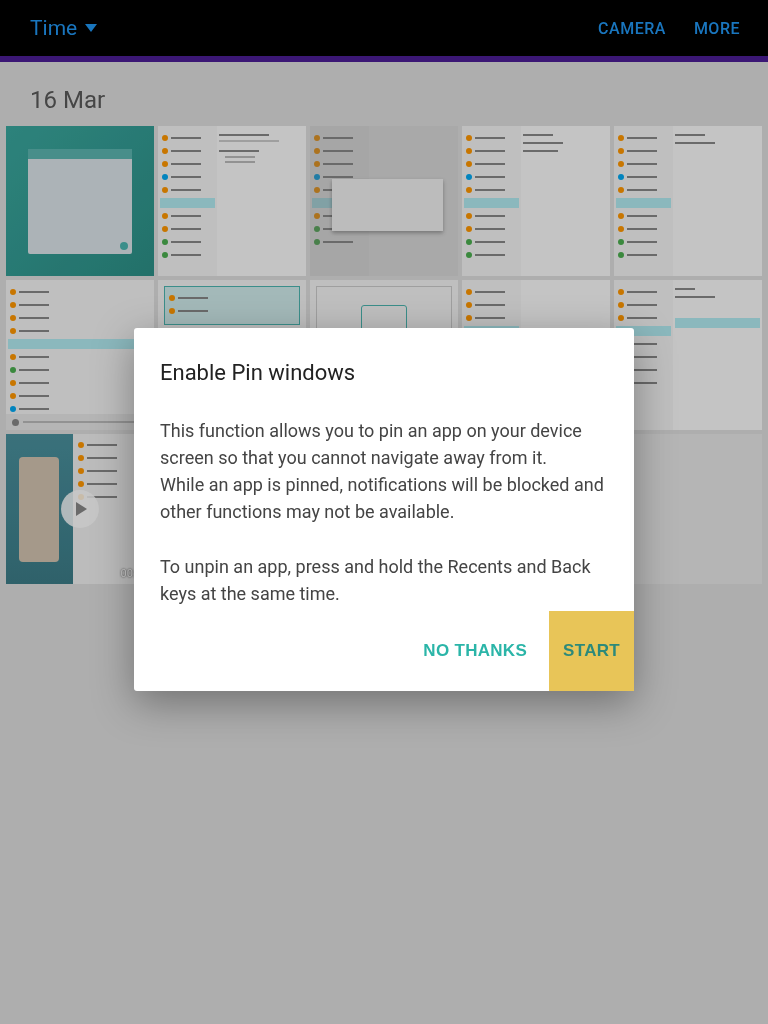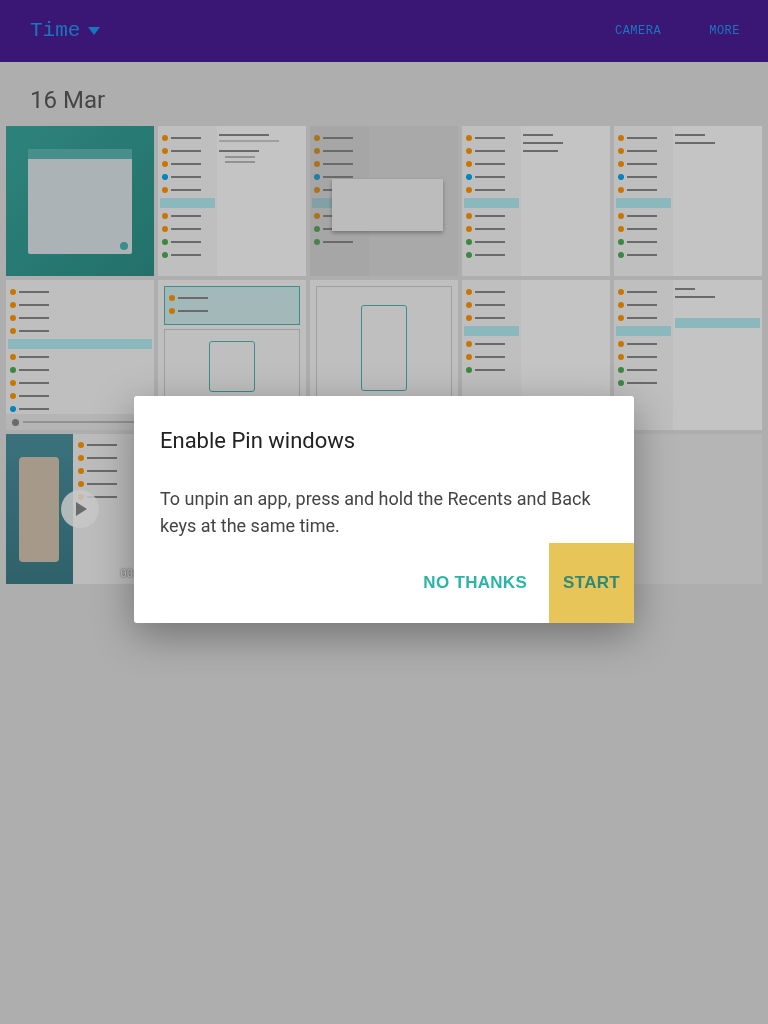--- a/index.html
+++ b/index.html
@@ -22,27 +22,26 @@
       position: absolute;
       top: 0;
       left: 0;
       width: 768px;
       height: 1024px;
       filter: brightness(0.85);
     }
     
     .header {
       height: 62px;
-      background: #4c1d95;
+      background: #000000;
       display: flex;
       align-items: center;
       justify-content: space-between;
       padding: 0 28px 0 30px;
-      border-bottom: 1px solid #4c1d95;
-      font-family: Liberation Mono, monospace;
+      border-bottom: 6px solid #4c1d95;
     }
     
     .sort-button {
       color: #2196f3;
       font-size: 21px;
       font-weight: 400;
       display: flex;
       align-items: center;
       gap: 8px;
     }
@@ -55,24 +54,23 @@
       border-top: 8px solid #2196f3;
     }
     
     .header-actions {
       display: flex;
       gap: 28px;
     }
     
     .header-action {
       color: #2196f3;
-      font-size: 12px;
+      font-size: 16px;
       font-weight: 500;
       letter-spacing: 0.5px;
-      margin-left: 20px;
     }
     
     .date-label {
       padding: 24px 0 12px 30px;
       font-size: 24px;
       color: #5a5a5a;
     }
     
     .gallery-grid {
       display: grid;
@@ -718,20 +716,22 @@
     <div class="thumb"></div>
     <div class="thumb"></div>
     <div class="thumb"></div>
   </div>
 </div>
 
 <div class="modal-overlay">
   <div class="modal">
     <div class="modal-title">Enable Pin windows</div>
     <div class="modal-body">
+      <p style="white-space:pre-line">This function allows you to pin an app on your device screen so that you cannot navigate away from it.
+While an app is pinned, notifications will be blocked and other functions may not be available.</p>
       <p>To unpin an app, press and hold the Recents and Back keys at the same time.</p>
     </div>
     <div class="modal-actions">
       <button class="btn-flat">NO THANKS</button>
       <button class="btn-primary">START</button>
     </div>
   </div>
 </div>
 
 </body></html>

